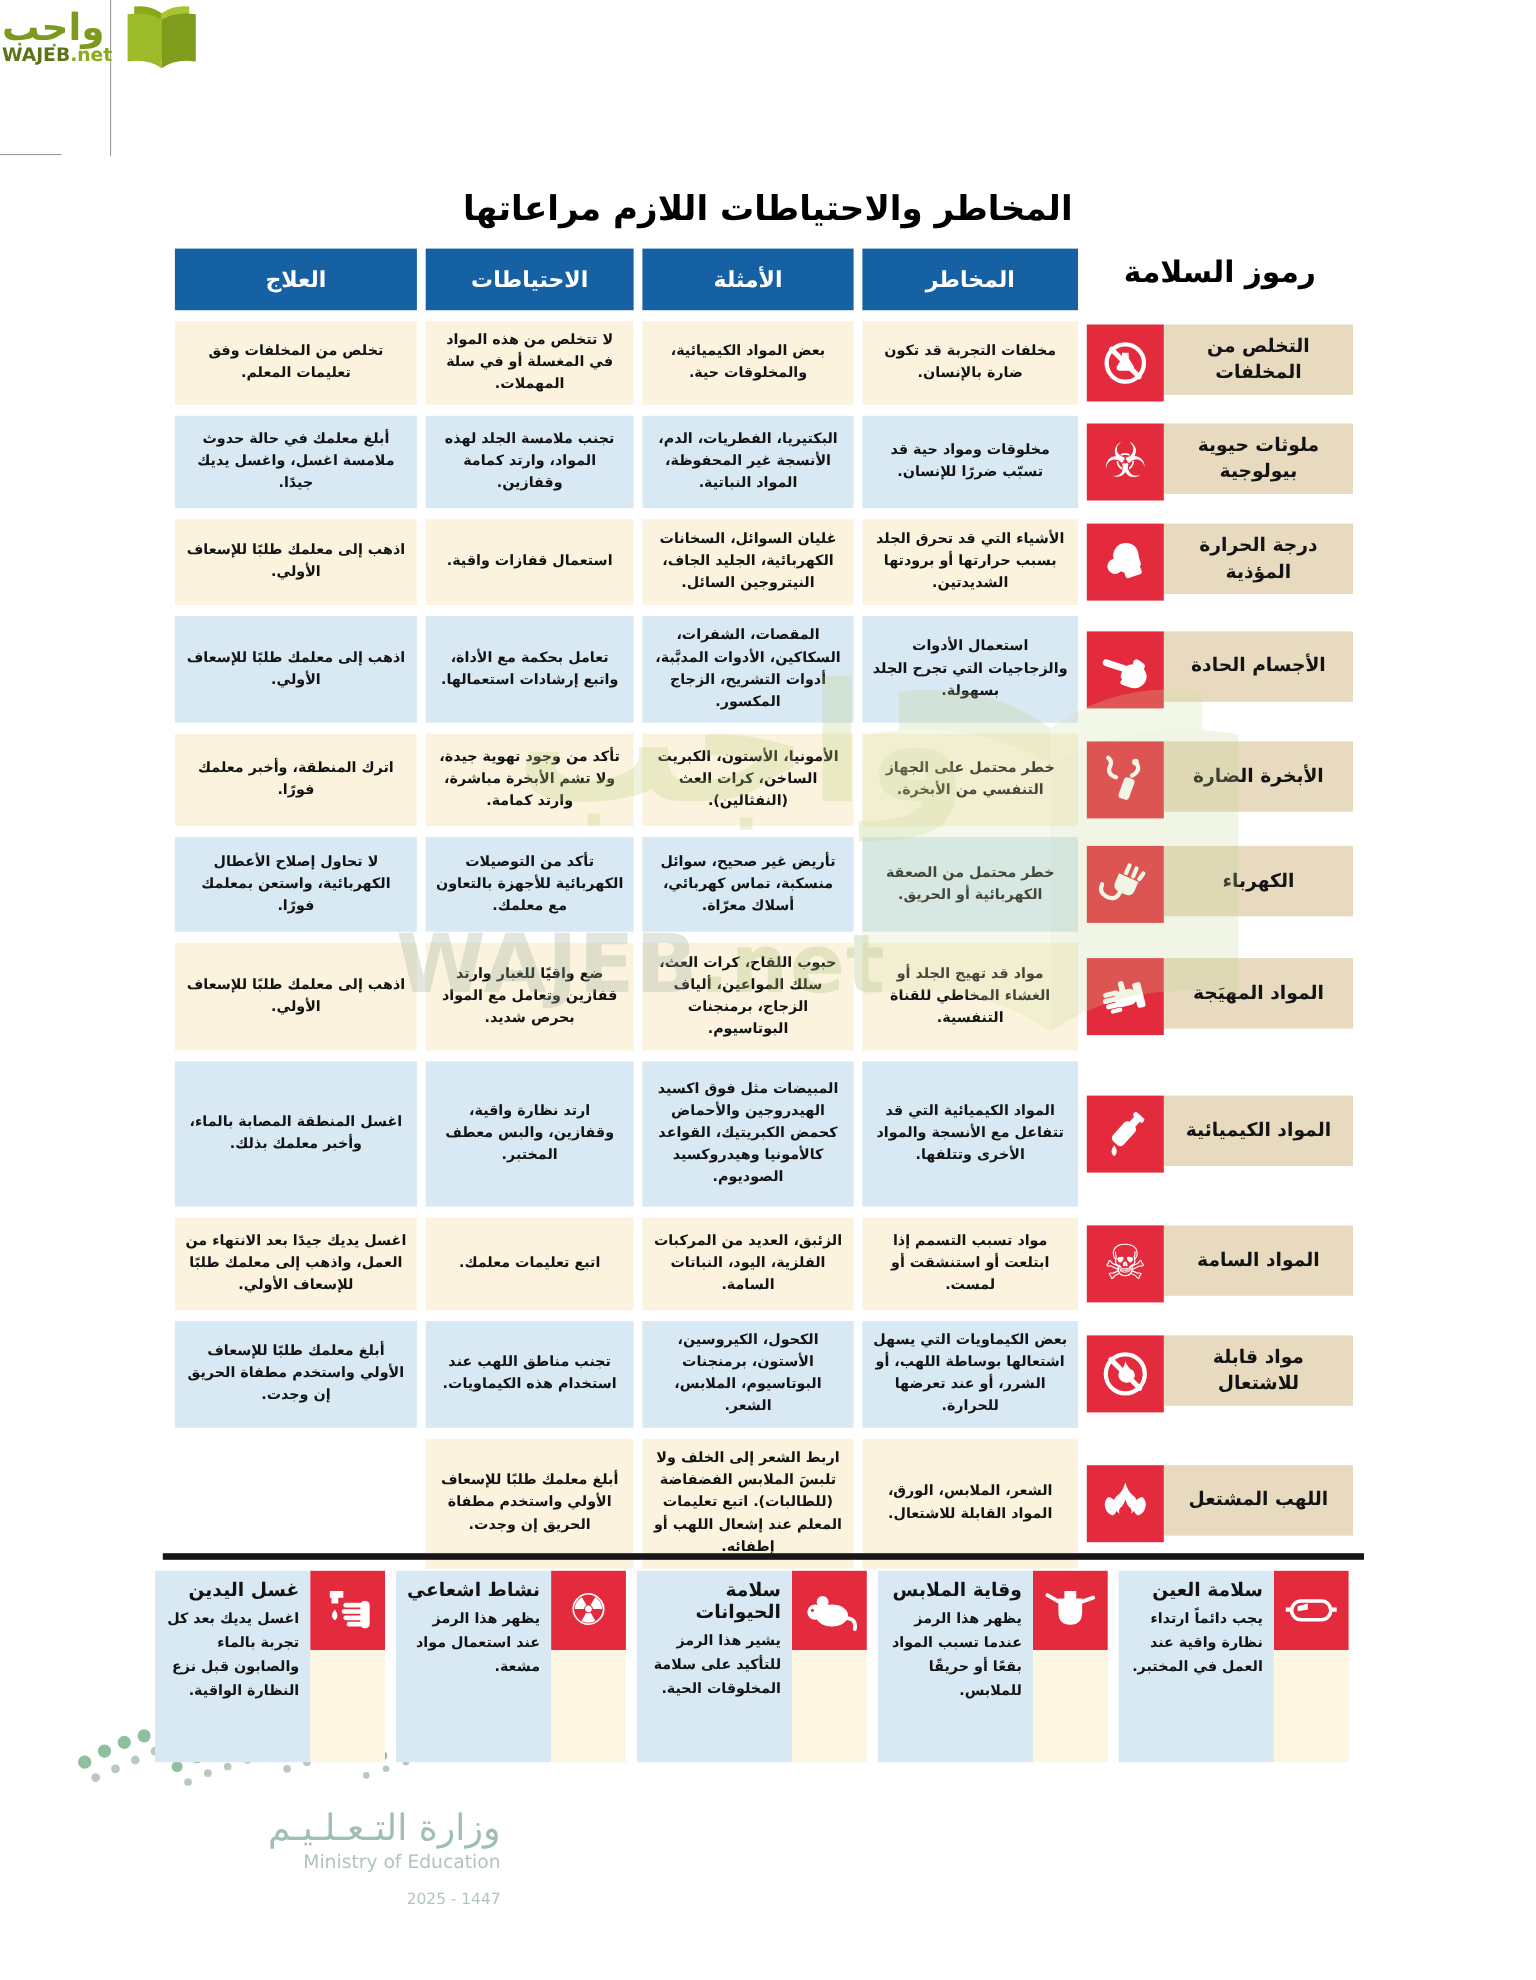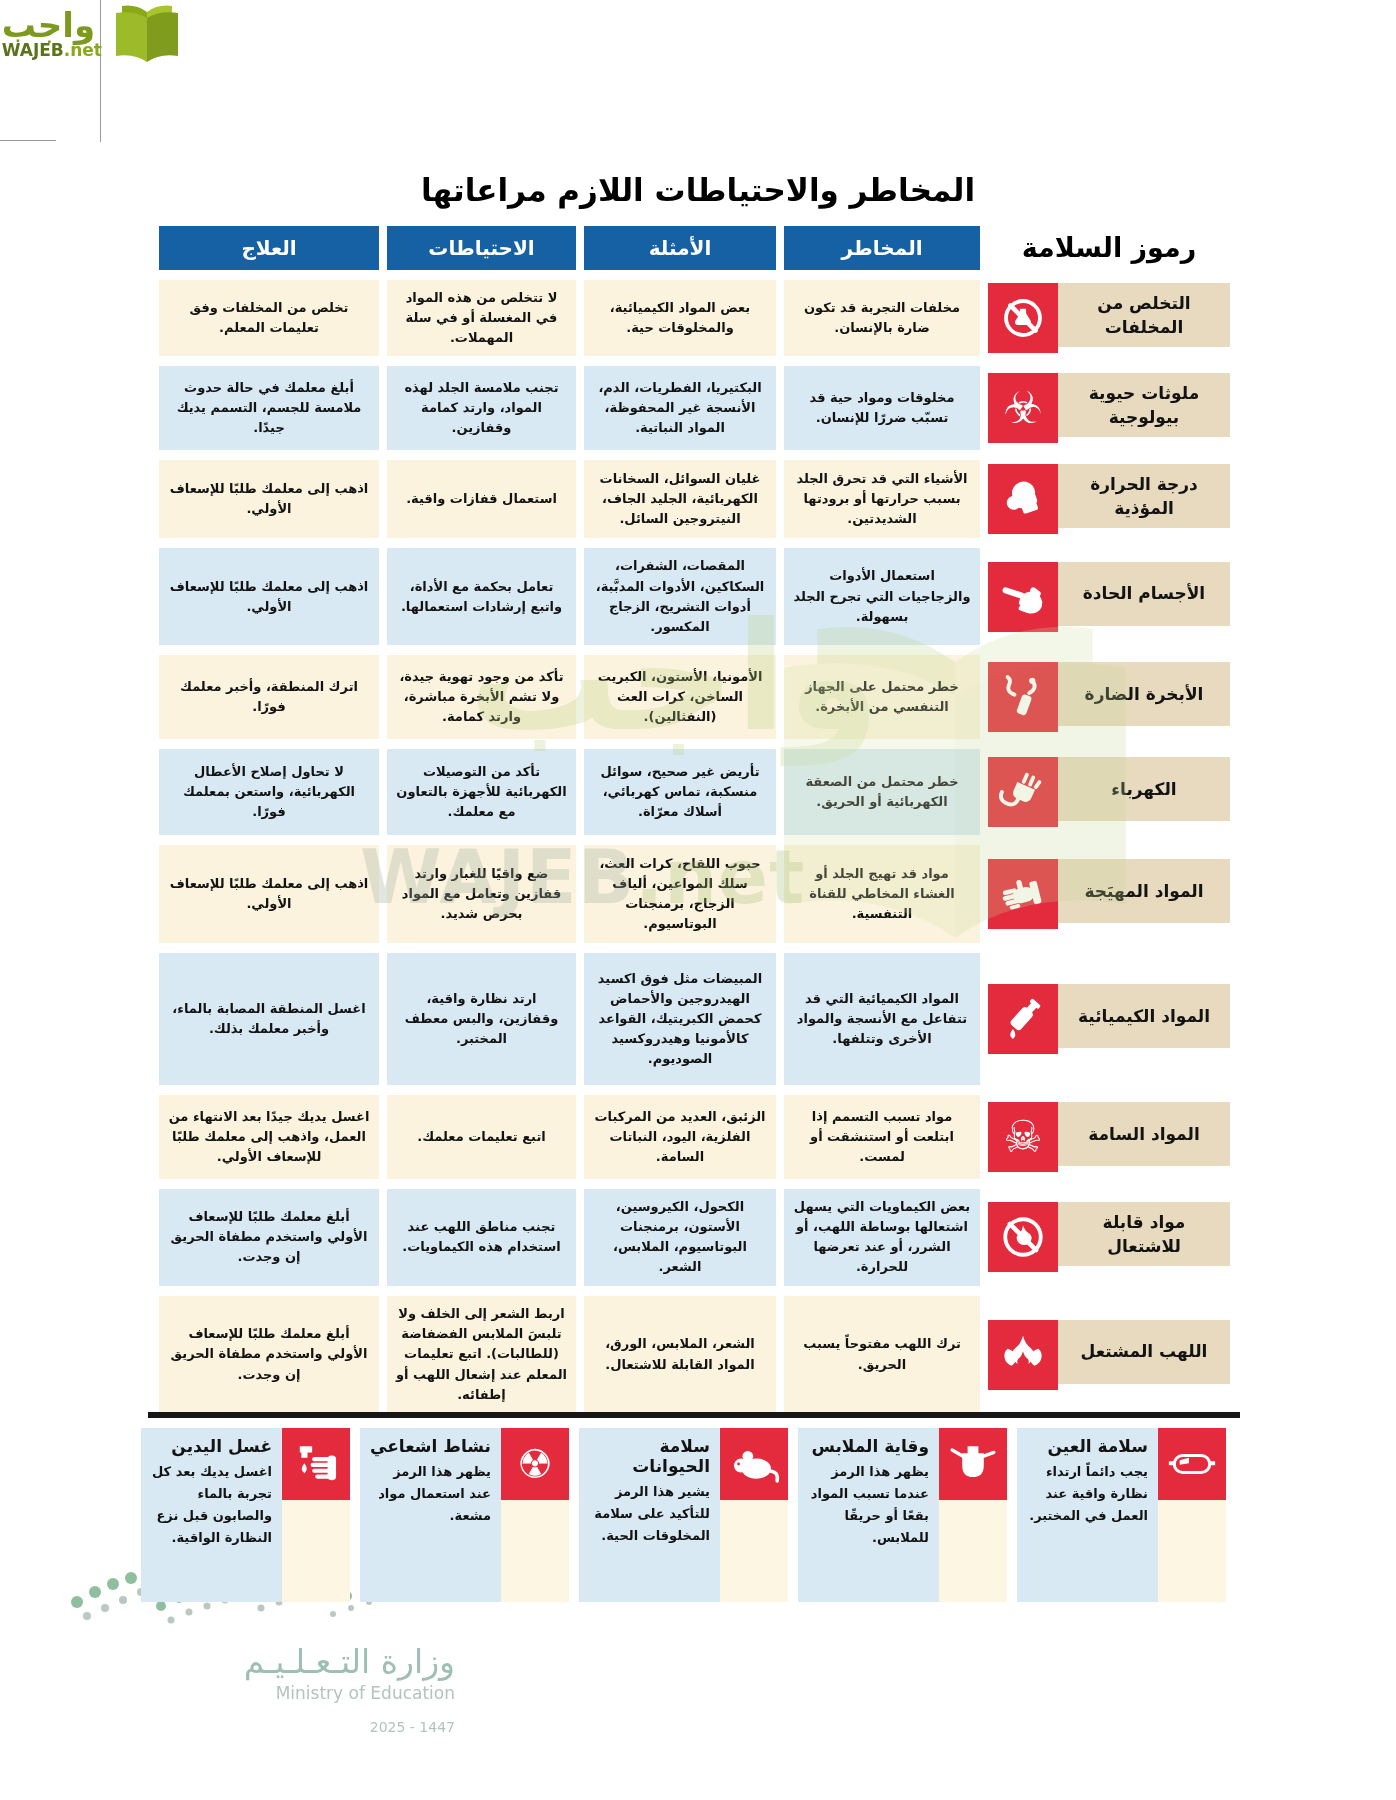--- a/index.html
+++ b/index.html
@@ -29,21 +29,21 @@
   
   .watermark{position:absolute;left:360px;top:580px;width:820px;height:430px;z-index:6;pointer-events:none;opacity:.55;}
   .wm-book{position:absolute;right:10px;top:30px;width:430px;height:380px;opacity:.45;}
   .wm-ar{position:absolute;right:300px;top:10px;font-size:150px;font-weight:700;color:#b9cd7c;opacity:.5;}
   .wm-net{position:absolute;left:0;bottom:90px;font-size:74px;font-weight:700;color:#9fae9b;opacity:.55;letter-spacing:1px;direction:ltr;}
   .wm-net i{font-style:normal;color:#aabf78;}
 
   
   .stable{position:absolute;top:226px;right:166px;width:1071px;z-index:2;}
   .trow{display:grid;grid-template-columns:242px 196px 192px 189px 220px;column-gap:8px;margin-bottom:10px;direction:rtl;}
-  .thead{background:var(--blue);color:#fff;font-size:20px;font-weight:700;height:44px;display:flex;align-items:center;justify-content:center;}
+  .thead{background:var(--blue);color:#fff;font-size:20px;font-weight:700;height:56px;display:flex;align-items:center;justify-content:center;}
   .symhead{font-size:27px;font-weight:700;color:#000;display:flex;align-items:center;justify-content:center;height:42px;}
   .cell{font-size:13px;font-weight:700;line-height:1.55;display:flex;align-items:center;justify-content:center;text-align:center;padding:8px 9px;}
   .cream .cell{background:var(--cream);}
   .rblue .cell{background:var(--rowblue);}
   .symcell{background:transparent !important;padding:0 !important;direction:ltr;align-items:center;}
   .syminner{display:flex;align-items:flex-start;width:100%;}
   .sicon{width:70px;height:70px;background:var(--red);flex:none;display:flex;align-items:center;justify-content:center;z-index:1;}
   .sicon svg{width:54px;height:54px;display:block;}
   .sicon .glyph{font-size:44px;color:#fff;line-height:1;}
   .slabel{flex:1;background:var(--tan);min-height:64px;display:flex;align-items:center;justify-content:center;text-align:center;direction:rtl;font-size:17px;font-weight:700;padding:4px 8px;line-height:1.45;}
@@ -142,21 +142,21 @@
           <div class="syminner">
         <div class="sicon">
               <span class="glyph">☣</span>
             </div>
         <div class="slabel">ملوثات حيوية بيولوجية</div>
       </div>
         </div>
       <div class="cell">مخلوقات ومواد حية قد تسبّب ضررًا للإنسان.</div>
       <div class="cell">البكتيريا، الفطريات، الدم، الأنسجة غير المحفوظة، المواد النباتية.</div>
       <div class="cell">تجنب ملامسة الجلد لهذه المواد، وارتد كمامة وقفازين.</div>
-      <div class="cell">أبلغ معلمك في حالة حدوث ملامسة للجسم، التسمم يديك جيدًا.</div>
+      <div class="cell">أبلغ معلمك في حالة حدوث ملامسة اغسل، واغسل يديك جيدًا.</div>
     </div>
 
     <div class="trow cream r2">
       <div class="cell symcell">
           <div class="syminner">
         <div class="sicon">
           <svg viewBox="0 0 70 70">
                 <g fill="#fff" transform="rotate(-18 35 35)">
                   <circle cx="38" cy="28" r="15"></circle>
                   <circle cx="22" cy="36" r="9"></circle>
@@ -332,21 +332,20 @@
                   <path d="M35 10 q3 11 10 16 q6 5 3 13 q-3 9 -13 9 q-10 0 -13 -9 q-3 -8 3 -13 q7 -5 10 -16z"></path>
                   <path d="M15 27 q8 2 10 9 q2 9 -5 13 q-8 -3 -9 -11 q-1 -7 4 -11z"></path>
                   <path d="M55 27 q-8 2 -10 9 q-2 9 5 13 q8 -3 9 -11 q1 -7 -4 -11z"></path>
                 </g>
                 <path d="M35 30 q2 7 6 10 q3 4 0 8 q-3 4 -6 4 q-3 0 -6 -4 q-3 -4 0 -8 q4 -3 6 -10z" fill="#e42a3d"></path>
               </svg>
         </div>
         <div class="slabel">اللهب المشتعل</div>
       </div>
         </div>
-      <div class="cell">ترك اللهب مفتوحاً يسبب الحريق.</div>
       <div class="cell">الشعر، الملابس، الورق، المواد القابلة للاشتعال.</div>
       <div class="cell">اربط الشعر إلى الخلف ولا تلبسَ الملابس الفضفاضة (للطالبات). اتبع تعليمات المعلم عند إشعال اللهب أو إطفائه.</div>
       <div class="cell">أبلغ معلمك طلبًا للإسعاف الأولي واستخدم مطفاة الحريق إن وجدت.</div>
     </div>
 
   </div>
 
   <div class="divider"></div>
 
   <div class="footer-symbols">

